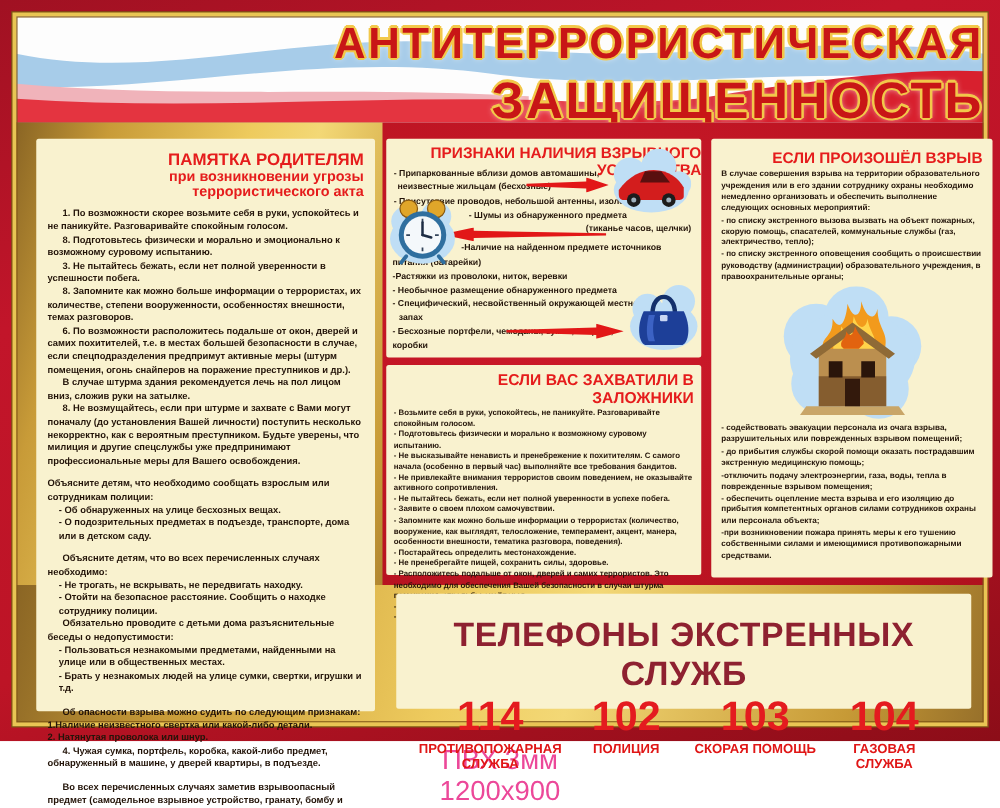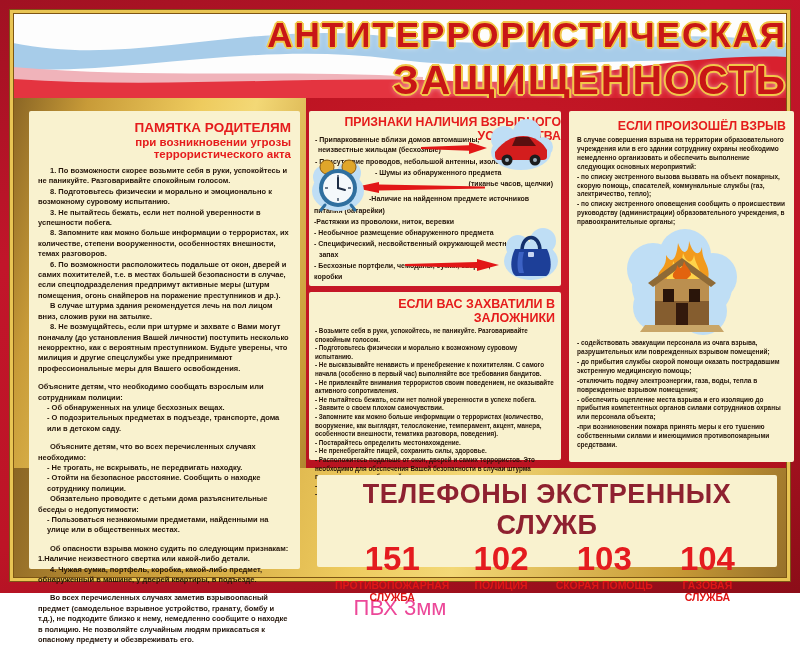--- a/index.html
+++ b/index.html
@@ -54,21 +54,21 @@
   .hostage .hd{font-size:12.5px;margin:2px 0 2px;}
   .hostage .txt p{font-size:6.3px;line-height:8.6px;}
 
   
   .explosion{left:556px;top:13px;width:225px;height:351px;padding:4px 8px;}
   .explosion .hd{font-size:12.3px;margin:4px 0 3px;}
   .explosion .txt p{font-size:6.5px;line-height:8.9px;margin-bottom:1px;}
   .house-wrap{width:118px;height:108px;margin:2px auto 2px;}
 
   
-  .phones{left:304px;top:377px;width:460px;height:92px;padding:2px 8px;}
+  .phones{left:304px;top:377px;width:460px;height:92px;padding:16px 8px;}
   .ph-title{color:#8e2130;font-size:27px;font-weight:700;text-align:center;margin:2px 0 1px;letter-spacing:0.5px;}
   .entries{display:flex;justify-content:space-between;padding:0 10px;}
   .entry{flex:1;text-align:center;}
   .num{color:#e41b1f;font-size:33px;font-weight:700;line-height:33px;}
   .lbl{color:#e01616;font-size:10.5px;font-weight:700;line-height:12px;margin-top:4px;white-space:pre-line;}
 
   
   .caption{position:absolute;left:0;top:593px;width:800px;height:53px;background:#ffffff;
     text-align:center;color:#ec4899;}
   .caption div{font-size:22px;line-height:25px;}
@@ -108,22 +108,24 @@
             <p class="ind">В случае штурма здания рекомендуется лечь на пол лицом вниз, сложив руки на затылке.</p>
             <p class="ind">8. Не возмущайтесь, если при штурме и захвате с Вами могут поначалу (до установления Вашей личности) поступить несколько некорректно, как с вероятным преступником. Будьте уверены, что милиция и другие спецслужбы уже предпринимают профессиональные меры для Вашего освобождения.</p>
             <p class="flat gap">Объясните детям, что необходимо сообщать взрослым или сотрудникам полиции:</p>
             <p class="bul">- Об обнаруженных на улице бесхозных вещах.</p>
             <p class="bul">- О подозрительных предметах в подъезде, транспорте, дома или в детском саду.</p>
             <p class="ind gap">Объясните детям, что во всех перечисленных случаях необходимо:</p>
             <p class="bul">- Не трогать, не вскрывать, не передвигать находку.</p>
             <p class="bul">- Отойти на безопасное расстояние. Сообщить о находке сотруднику полиции.</p>
             <p class="ind">Обязательно проводите с детьми дома разъяснительные беседы о недопустимости:</p>
             <p class="bul">- Пользоваться незнакомыми предметами, найденными на улице или в общественных местах.</p>
+            <p class="bul">- Брать у незнакомых людей на улице сумки, свертки, игрушки и т.д.</p>
             <p class="ind gap">Об опасности взрыва можно судить по следующим признакам:</p>
             <p class="flat">1.Наличие неизвестного свертка или какой-либо детали.</p>
+            <p class="flat">2. Натянутая проволока или шнур.</p>
             <p class="ind">4. Чужая сумка, портфель, коробка, какой-либо предмет, обнаруженный в машине, у дверей квартиры, в подъезде.</p>
             <p class="ind gap">Во всех перечисленных случаях заметив взрывоопасный предмет (самодельное взрывное устройство, гранату, бомбу и т.д.), не подходите близко к нему, немедленно сообщите о находке в полицию. Не позволяйте случайным людям прикасаться к опасному предмету и обезвреживать его.</p>
           </div>
       </section>
 
       <section class="panel signs">
         <div class="hd">ПРИЗНАКИ НАЛИЧИЯ ВЗРЫВНОГО УСТРОЙСТВА</div>
         <span class="sl" style="left:6px;top:25px">- Припаркованные вблизи домов автомашины,</span>
         <span class="sl" style="left:9px;top:35px">неизвестные жильцам (бесхозные)</span>
         <span class="sl" style="left:6px;top:47px">- Присутствие проводов, небольшой антенны, изоленты</span>
@@ -252,21 +254,21 @@
             <p class="flat">-отключить подачу электроэнергии, газа, воды, тепла в поврежденные взрывом помещения;</p>
             <p class="flat">- обеспечить оцепление места взрыва и его изоляцию до прибытия компетентных органов силами сотрудников охраны или персонала объекта;</p>
             <p class="flat">-при возникновении пожара принять меры к его тушению собственными силами и имеющимися противопожарными средствами.</p>
           </div>
       </section>
 
       <section class="panel phones">
         <div class="ph-title">ТЕЛЕФОНЫ ЭКСТРЕННЫХ СЛУЖБ</div>
         <div class="entries">
           <div class="entry">
-            <div class="num">151</div>
+            <div class="num">114</div>
             <div class="lbl">ПРОТИВОПОЖАРНАЯ
 СЛУЖБА</div>
           </div>
           <div class="entry">
             <div class="num">102</div>
             <div class="lbl">ПОЛИЦИЯ</div>
           </div>
           <div class="entry">
             <div class="num">103</div>
             <div class="lbl">СКОРАЯ ПОМОЩЬ</div>
@@ -278,14 +280,15 @@
           </div>
         </div>
       </section>
     </div>
 
     <div class="gold-line"></div>
   </div>
 
   <div class="caption">
     <div class="cap1">ПВХ 3мм</div>
+    <div class="cap2">1200x900</div>
   </div>
 </div>
 
 </body></html>

